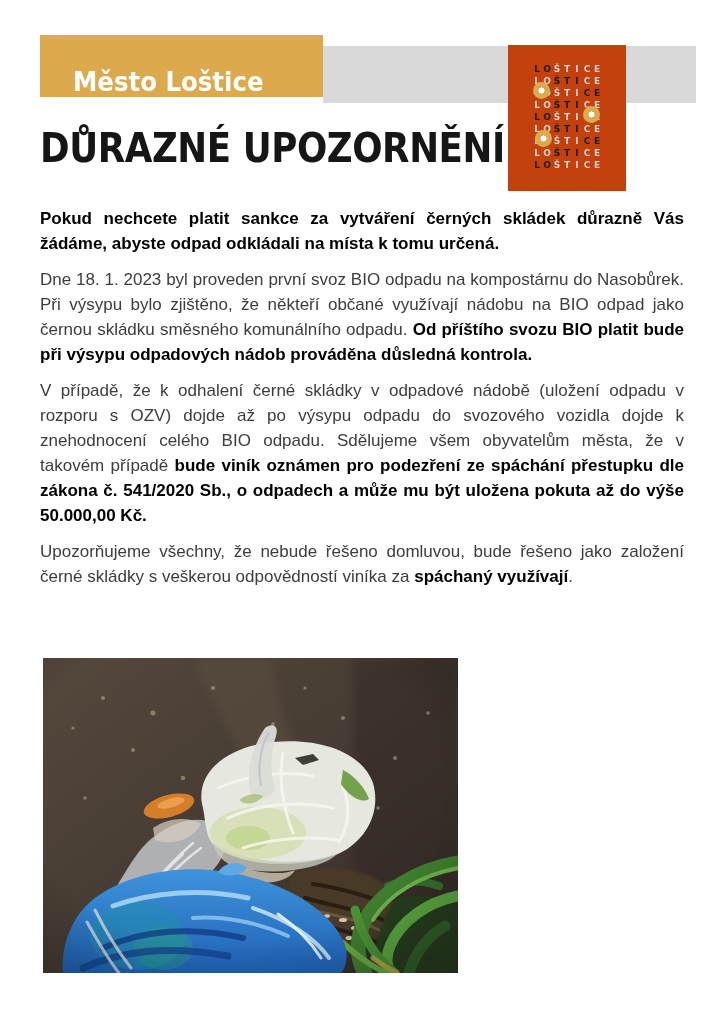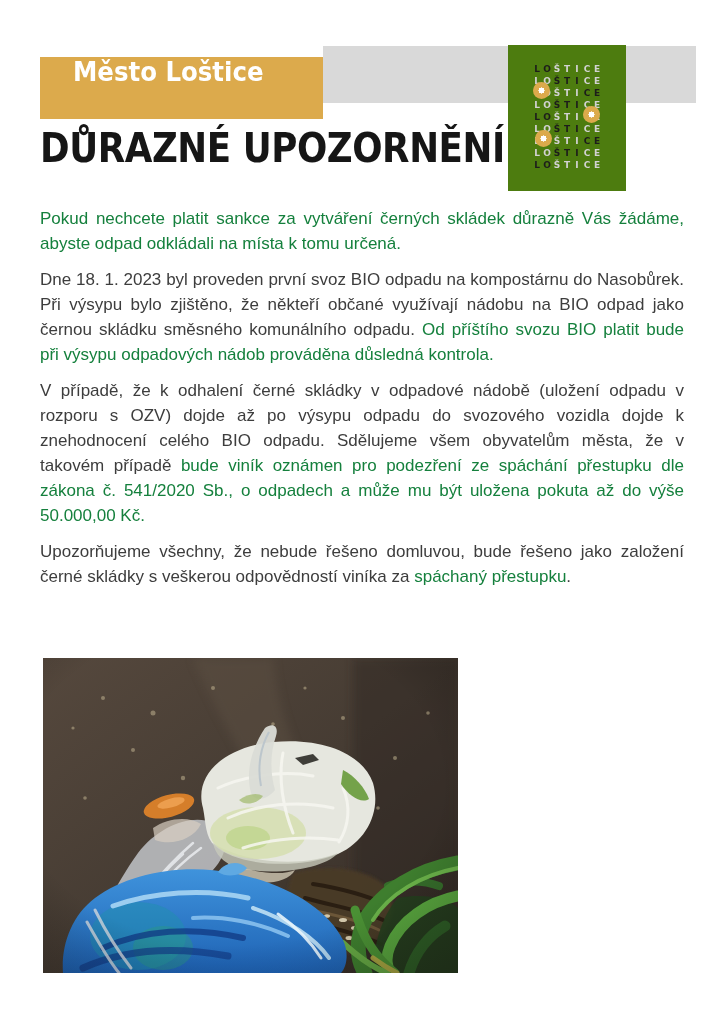--- a/index.html
+++ b/index.html
@@ -6,31 +6,31 @@
   .page{
     position:relative;width:724px;height:1024px;background:#ffffff;
     font-family:"Liberation Sans",sans-serif;overflow:hidden;margin:0 auto;
   }
   
   .gray-bar{
     position:absolute;left:323px;top:46px;width:373px;height:57px;
     background:var(--gray,#d9d9d9);z-index:1;
   }
   .gold-box{
-    position:absolute;left:40px;top:57px;width:283px;height:62px;
-    background:var(--gold,#dcaa4c);display:flex;align-items:flex-start;
+    position:absolute;left:40px;top:35px;width:283px;height:62px;
+    background:var(--gold,#dcaa4c);display:flex;align-items:flex-end;
     padding-left:33px;box-sizing:border-box;z-index:2;
   }
   .gold-box .muni{
     font-family:"DejaVu Sans",sans-serif;font-weight:bold;font-size:26px;
     color:#ffffff;white-space:nowrap;transform:scaleX(.94);transform-origin:left center;
   }
   
   .logo-box{
-    position:absolute;left:508px;top:45px;width:118px;height:146px;background:#4d7c0f;
+    position:absolute;left:508px;top:45px;width:118px;height:146px;background:#c2410c;
     padding:16px 0 0 24px;box-sizing:border-box;z-index:3;
   }
   .logo-row{height:12px;line-height:12px;white-space:nowrap;}
   .logo-cell{
     display:inline-block;width:10px;text-align:center;
     font-family:"DejaVu Sans",sans-serif;font-weight:bold;font-size:9px;
   }
   .logo-cell.dark{color:#1d1d1b;}
   .logo-cell.light{color:#d2d2d2;}
   .logo-dot{
@@ -47,21 +47,21 @@
     font-family:"DejaVu Sans",sans-serif;font-weight:bold;font-size:41px;
     letter-spacing:-0.5px;color:var(--ink,#161616);white-space:nowrap;
     transform:scaleX(.87);transform-origin:left top;
   }
   
   .content{position:absolute;left:40px;top:206px;width:644px;z-index:2;}
   .content p{
     margin:0 0 11px 0;font-size:17px;line-height:25px;text-align:justify;
     color:var(--body,#3d3d3d);
   }
-  .content p span.b{font-weight:normal;color:#15803d;}
+  .content p span.b{font-weight:bold;color:#000000;}
   
   .photo{position:absolute;left:43px;top:658px;width:415px;height:315px;z-index:2;}
   .photo svg{display:block;width:415px;height:315px;}
 </style>
 </head>
 <body>
 
 <div class="page">
 
   <div>
@@ -86,21 +86,21 @@
       <div class="logo-dot dot3"></div>
     </div>
   </div>
 
   <h1 class="title">DŮRAZNÉ UPOZORNĚNÍ</h1>
 
   <div class="content">
     <p><span class="b">Pokud nechcete platit sankce za vytváření černých skládek důrazně Vás žádáme, abyste odpad odkládali na místa k tomu určená.</span></p>
     <p><span>Dne 18. 1. 2023 byl proveden první svoz BIO odpadu na kompostárnu do Nasobůrek. Při výsypu bylo zjištěno, že někteří občané využívají nádobu na BIO odpad jako černou skládku směsného komunálního odpadu. </span><span class="b">Od příštího svozu BIO platit bude při výsypu odpadových nádob prováděna důsledná kontrola.</span></p>
     <p><span>V případě, že k odhalení černé skládky v odpadové nádobě (uložení odpadu v rozporu s OZV) dojde až po výsypu odpadu do svozového vozidla dojde k znehodnocení celého BIO odpadu. Sdělujeme všem obyvatelům města, že v takovém případě </span><span class="b">bude viník oznámen pro podezření ze spáchání přestupku dle zákona č. 541/2020 Sb., o odpadech a může mu být uložena pokuta až do výše 50.000,00 Kč.</span></p>
-    <p><span>Upozorňujeme všechny, že nebude řešeno domluvou, bude řešeno jako založení černé skládky s veškerou odpovědností viníka za </span><span class="b">spáchaný přestupku</span><span>.</span></p>
+    <p><span>Upozorňujeme všechny, že nebude řešeno domluvou, bude řešeno jako založení černé skládky s veškerou odpovědností viníka za </span><span class="b">spáchaný využívají</span><span>.</span></p>
   </div>
 
   <div class="photo">
     <svg viewBox="0 0 415 315" xmlns="http://www.w3.org/2000/svg">
       <defs>
         <linearGradient id="gBg" x1="0" y1="0" x2="1" y2="1">
           <stop offset="0" stop-color="#55483d"></stop>
           <stop offset="0.5" stop-color="#463c33"></stop>
           <stop offset="1" stop-color="#332b25"></stop>
         </linearGradient>

